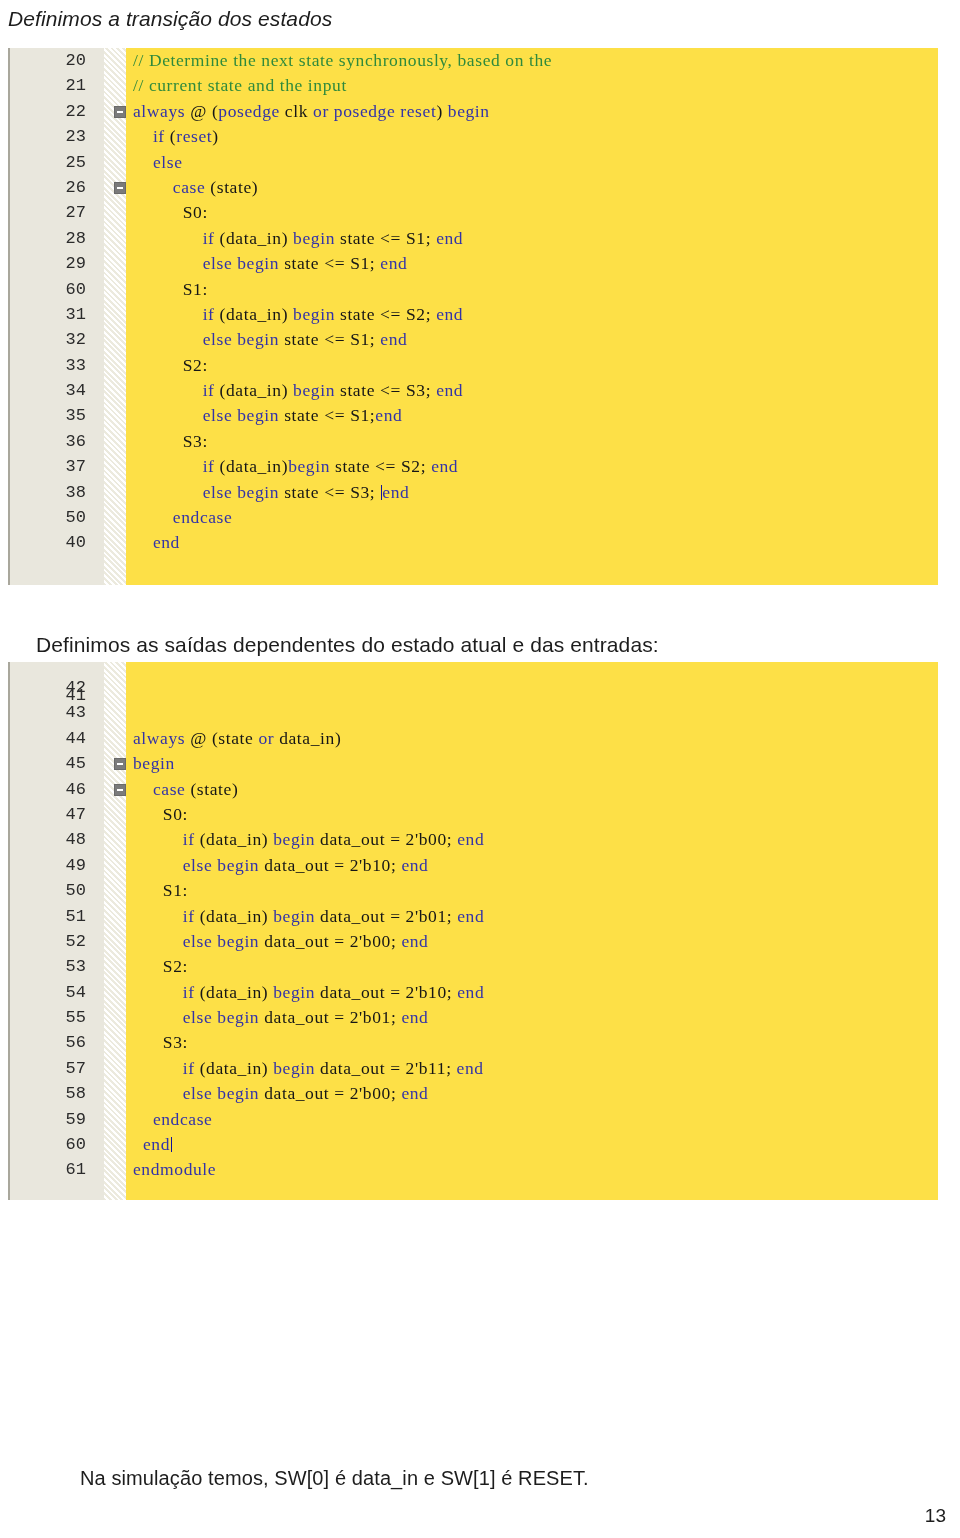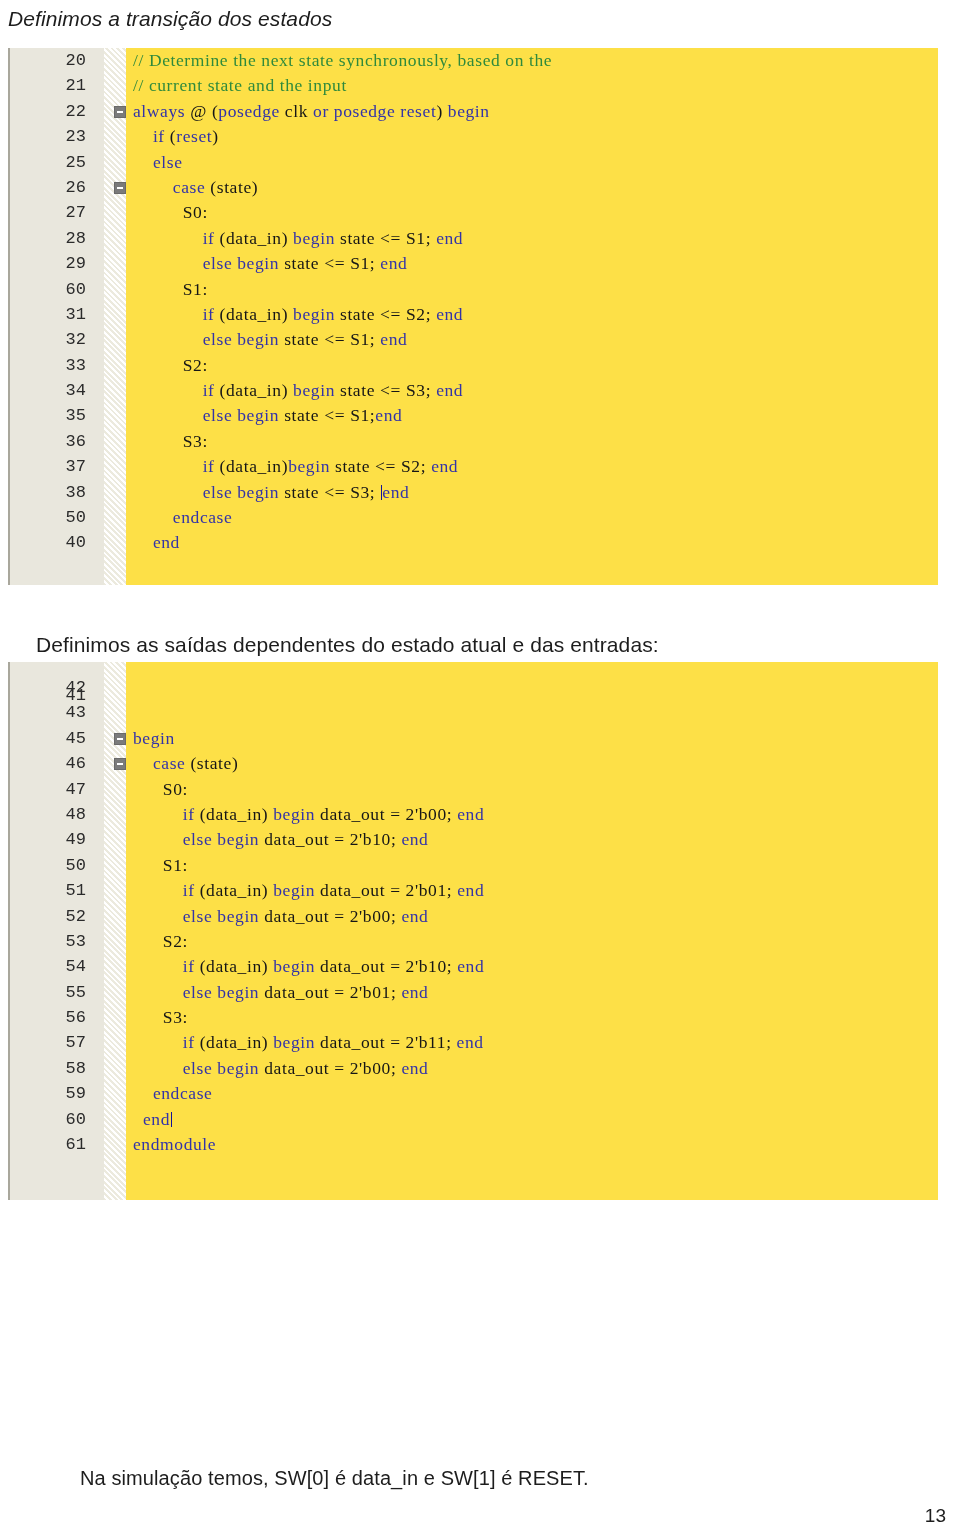--- a/index.html
+++ b/index.html
@@ -182,20 +182,21 @@
 <div class="code-shot" id="code-shot-2">
   <div class="gutter">
     <div class="gutter-rail"></div>
   </div>
   <div class="clipped-row">
     <span class="ln">41</span>
   </div>
   <div class="code-rows" style="top:13px;">
       <div class="code-row"><span class="ln">42</span></div>
       <div class="code-row"><span class="ln">43</span></div>
+      <div class="code-row"><span class="ln">44</span><span class="code-text"><span class="kw">always</span><span class="id"> </span><span class="id">@</span><span class="id"> </span><span class="id">(</span><span class="id">state</span><span class="id"> </span><span class="kw">or</span><span class="id"> </span><span class="id">data_in</span><span class="id">)</span></span></div>
       <div class="code-row"><span class="ln">45</span><span class="fold"></span><span class="code-text"><span class="kw">begin</span></span></div>
       <div class="code-row"><span class="ln">46</span><span class="fold"></span><span class="code-text"><span class="id">    </span><span class="kw">case</span><span class="id"> </span><span class="id">(</span><span class="id">state</span><span class="id">)</span></span></div>
       <div class="code-row"><span class="ln">47</span><span class="code-text"><span class="id">      </span><span class="id">S0</span><span class="id">:</span></span></div>
       <div class="code-row"><span class="ln">48</span><span class="code-text"><span class="id">          </span><span class="kw">if</span><span class="id"> </span><span class="id">(</span><span class="id">data_in</span><span class="id">)</span><span class="id"> </span><span class="kw">begin</span><span class="id"> </span><span class="id">data_out</span><span class="id"> </span><span class="id">=</span><span class="id"> </span><span class="id">2</span><span class="id">'</span><span class="id">b00</span><span class="id">;</span><span class="id"> </span><span class="kw">end</span></span></div>
       <div class="code-row"><span class="ln">49</span><span class="code-text"><span class="id">          </span><span class="kw">else</span><span class="id"> </span><span class="kw">begin</span><span class="id"> </span><span class="id">data_out</span><span class="id"> </span><span class="id">=</span><span class="id"> </span><span class="id">2</span><span class="id">'</span><span class="id">b10</span><span class="id">;</span><span class="id"> </span><span class="kw">end</span></span></div>
       <div class="code-row"><span class="ln">50</span><span class="code-text"><span class="id">      </span><span class="id">S1</span><span class="id">:</span></span></div>
       <div class="code-row"><span class="ln">51</span><span class="code-text"><span class="id">          </span><span class="kw">if</span><span class="id"> </span><span class="id">(</span><span class="id">data_in</span><span class="id">)</span><span class="id"> </span><span class="kw">begin</span><span class="id"> </span><span class="id">data_out</span><span class="id"> </span><span class="id">=</span><span class="id"> </span><span class="id">2</span><span class="id">'</span><span class="id">b01</span><span class="id">;</span><span class="id"> </span><span class="kw">end</span></span></div>
       <div class="code-row"><span class="ln">52</span><span class="code-text"><span class="id">          </span><span class="kw">else</span><span class="id"> </span><span class="kw">begin</span><span class="id"> </span><span class="id">data_out</span><span class="id"> </span><span class="id">=</span><span class="id"> </span><span class="id">2</span><span class="id">'</span><span class="id">b00</span><span class="id">;</span><span class="id"> </span><span class="kw">end</span></span></div>
       <div class="code-row"><span class="ln">53</span><span class="code-text"><span class="id">      </span><span class="id">S2</span><span class="id">:</span></span></div>
       <div class="code-row"><span class="ln">54</span><span class="code-text"><span class="id">          </span><span class="kw">if</span><span class="id"> </span><span class="id">(</span><span class="id">data_in</span><span class="id">)</span><span class="id"> </span><span class="kw">begin</span><span class="id"> </span><span class="id">data_out</span><span class="id"> </span><span class="id">=</span><span class="id"> </span><span class="id">2</span><span class="id">'</span><span class="id">b10</span><span class="id">;</span><span class="id"> </span><span class="kw">end</span></span></div>

